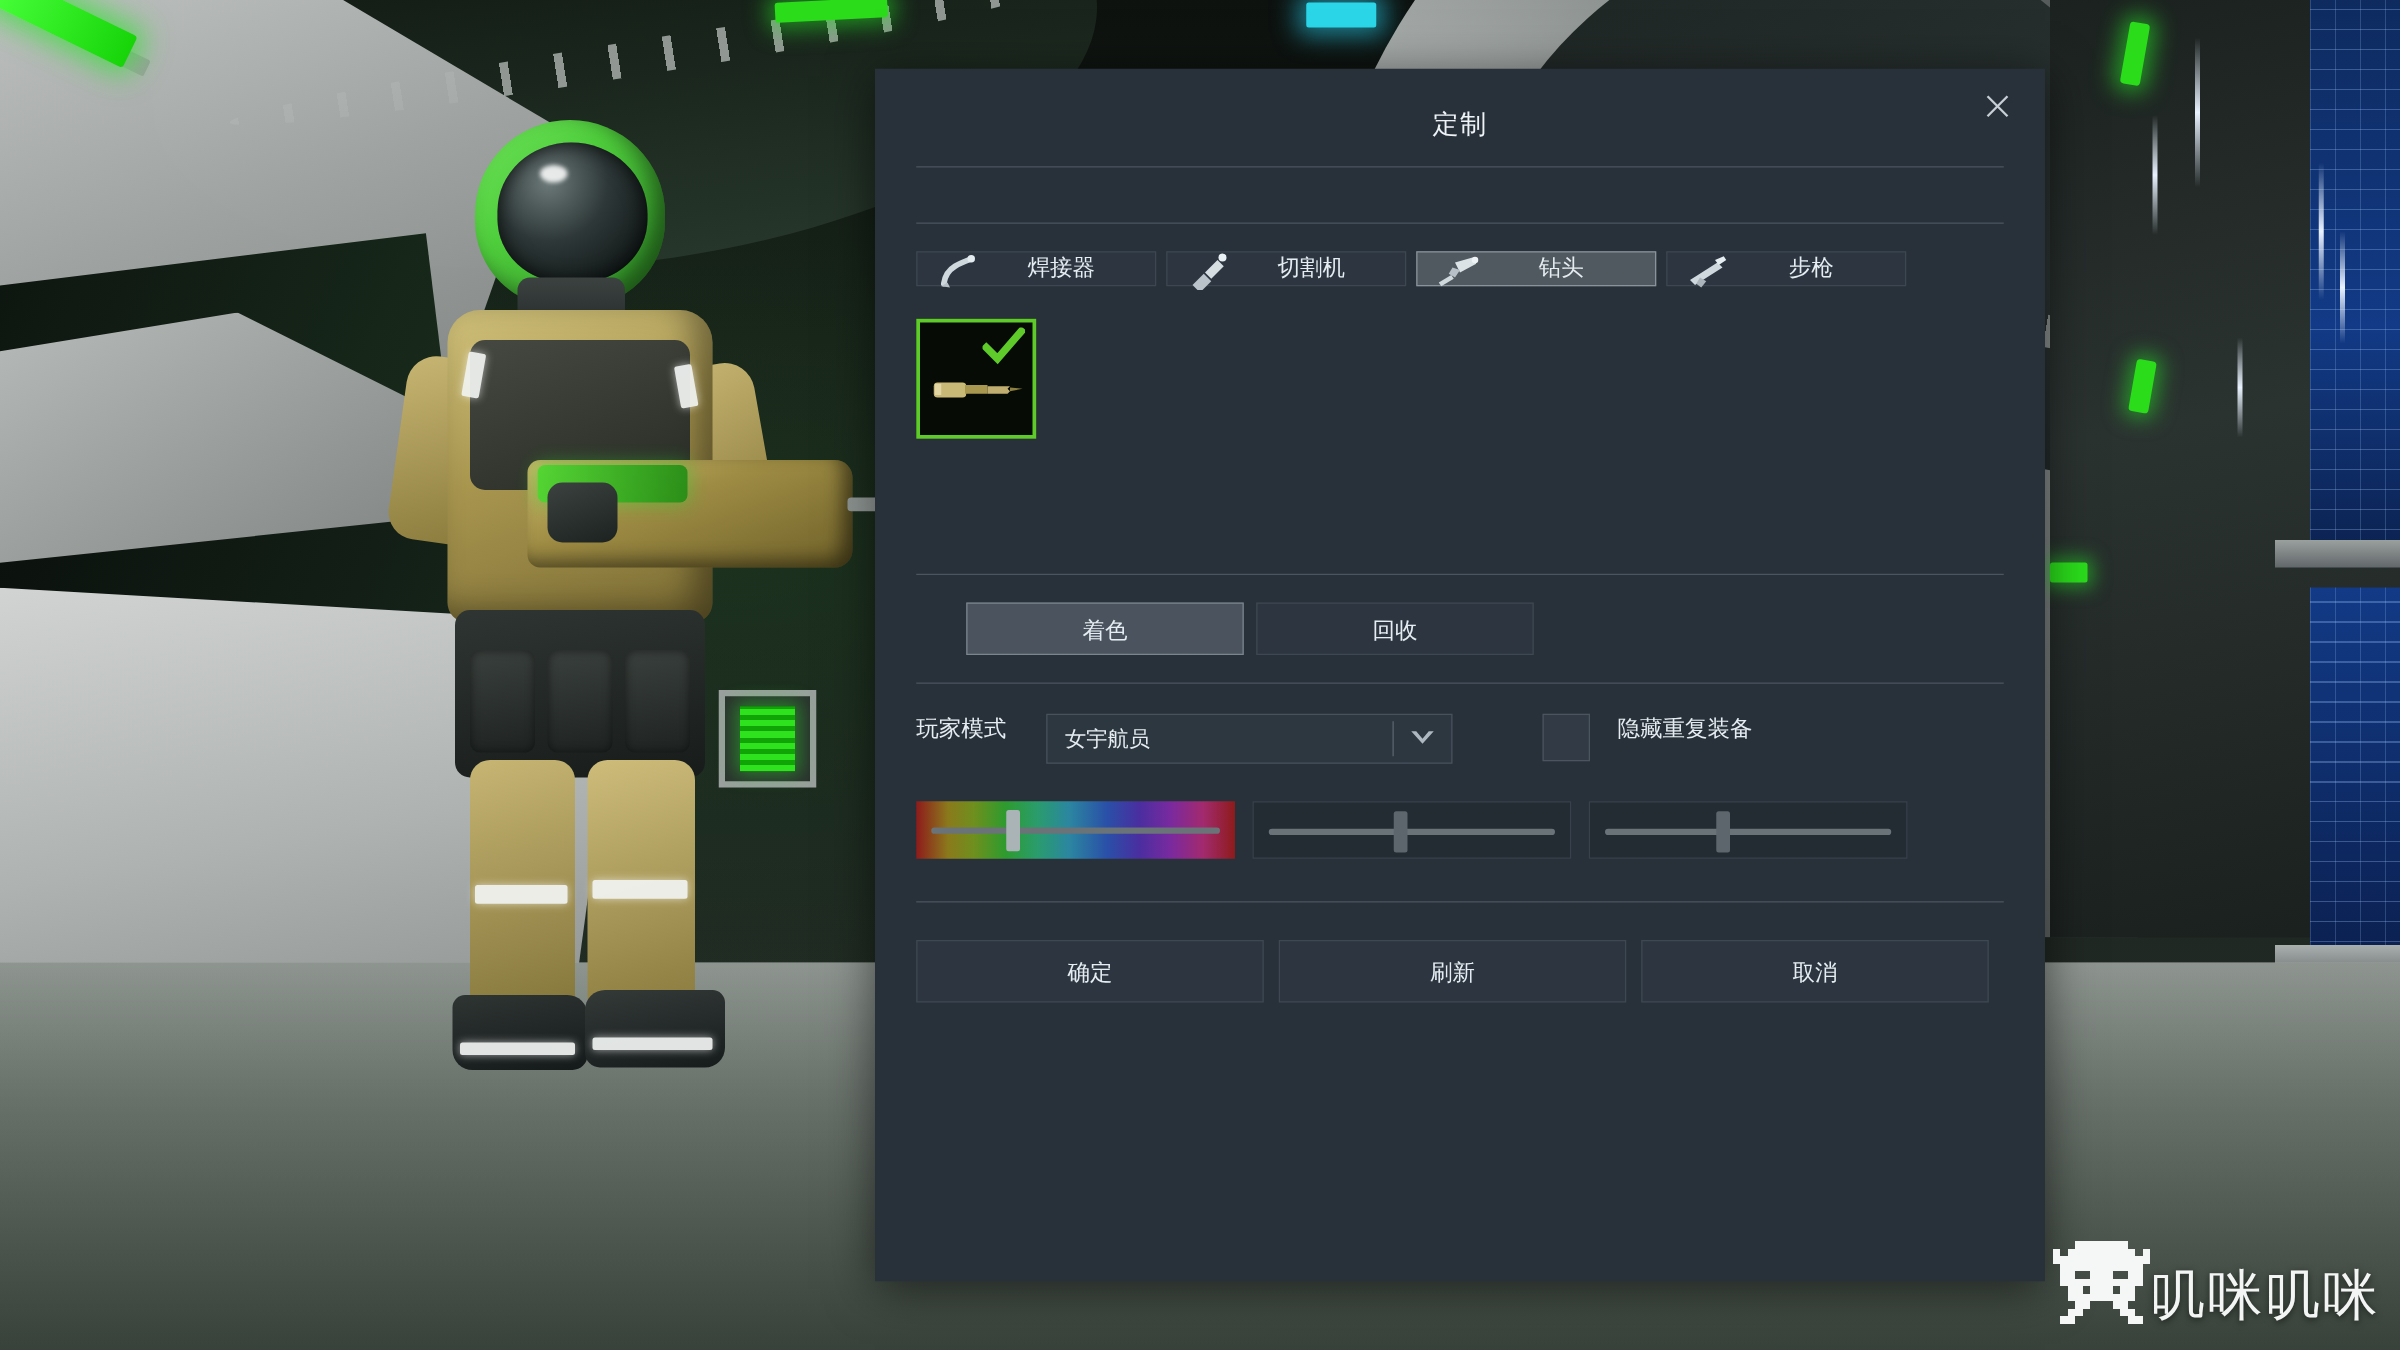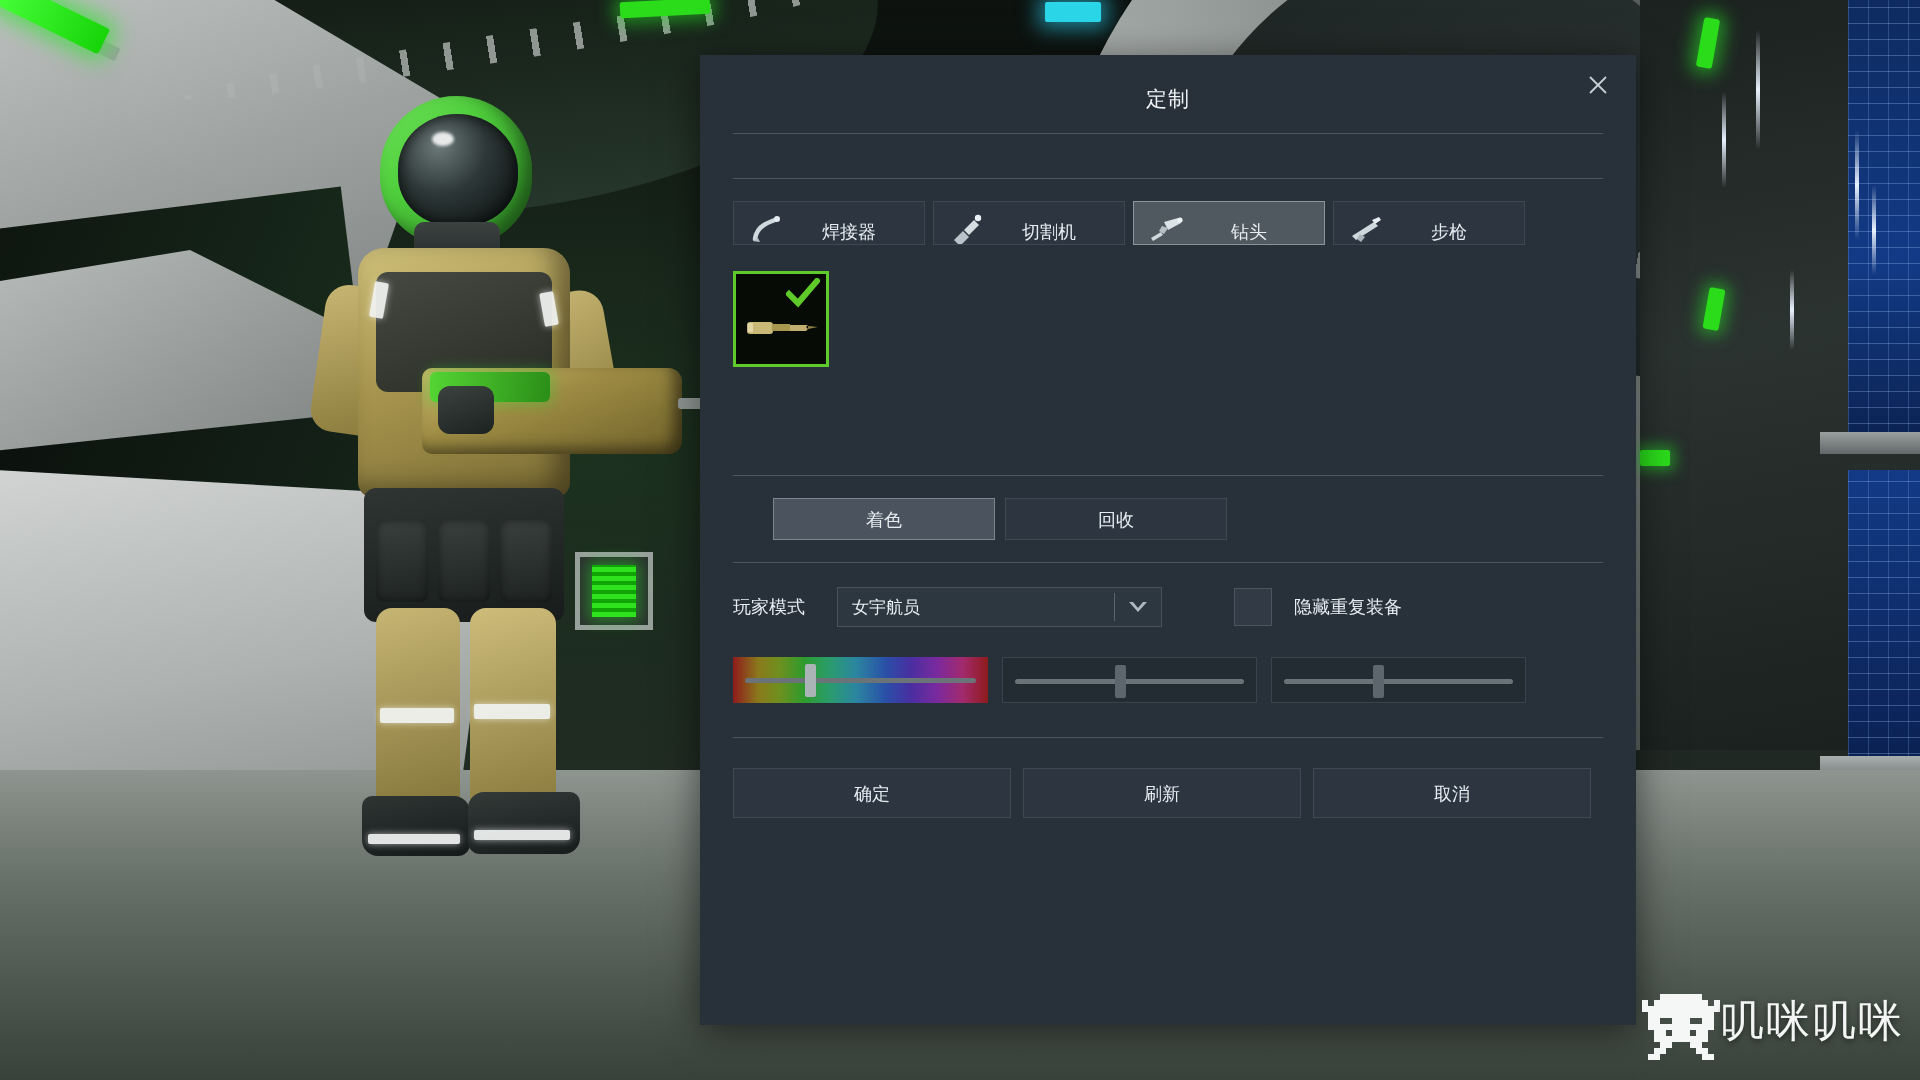--- a/index.html
+++ b/index.html
@@ -187,21 +187,21 @@
   .maintab {
     width: 222px; height: 42px; line-height: 42px; text-align:center;
     color:#e6edf2; font-size:18px; cursor:pointer;
     background:#2d3640; border:1px solid #3e4852;
   }
   .maintab.active { background:#4b545e; border:1px solid #7b858e; }
 
   
   .tooltabs { display:flex; gap:8px; padding: 22px 0 0 0; }
   .tooltab {
-    width:192px; height:44px; display:flex; align-items:flex-end; gap:8px;
+    width:192px; height:28px; display:flex; align-items:flex-start; gap:8px;
     padding-left:14px; color:#e6edf2; font-size:18px; cursor:pointer;
     background:#2d3640; border:1px solid #3d4751;
   }
   .tooltab.active { background:#50595f; border:1px solid #8a939b; }
   .tooltab .tname { flex:1; text-align:center; padding-right:18px; }
   .tool-ico { width:36px; height:30px; flex:none; position:relative; }
   .tool-ico svg { display:block; }
 
   
   .grid { padding: 26px 0 0 0; height: 230px; }
@@ -219,21 +219,21 @@
   
   .pr { display:flex; gap:10px; padding: 22px 0 22px 0; }
   .prbtn {
     width:222px; height:42px; line-height:42px; text-align:center;
     color:#e6edf2; font-size:18px; cursor:pointer;
     background:#2d3640; border:1px solid #3e4852;
   }
   .prbtn.active { background:#4b545e; border:1px solid #7b858e;margin-left:40px; }
 
   
-  .moderow { display:flex; align-items:center; padding: 24px 0 0 0; }
+  .moderow { display:flex; align-items:flex-start; padding: 24px 0 0 0; }
   .modelabel { color:#e6edf2; font-size:18px; width:104px; }
   .select {
     width:325px; height:40px; background:#2d3740; border:1px solid #48525c;
     display:flex; align-items:center; cursor:pointer;
   }
   .select .val { flex:1; color:#e6edf2; font-size:17px; padding-left:14px; }
   .select .sep { width:1px; height:28px; background:#5b6670; }
   .select .caret { width:46px; text-align:center; color:#aeb8c0; font-size:20px; }
   .chk {
     width:38px; height:38px; background:#323b45; border:1px solid #4b555f;
@@ -264,21 +264,21 @@
   .footer { display:flex; gap:12px; padding: 30px 0 0 0; }
   .fbtn {
     width:278px; height:50px; line-height:50px; text-align:center;
     color:#e6edf2; font-size:18px; cursor:pointer;
     background:#2d3640; border:1px solid #3e4852;
   }
 
   
   #watermark {
     position:absolute; right: 16px; bottom: 14px;
-    display:flex; align-items:flex-start; 
+    display:flex; align-items:flex-end; 
   }
   #watermark .wm-text {
     color:#f2f5f3; font-size:44px; letter-spacing:2px;
     font-family:"DejaVu Sans", sans-serif;
     text-shadow: 0 2px 6px rgba(0,0,0,.6);
   }
 </style>
 </head>
 <body>
 

